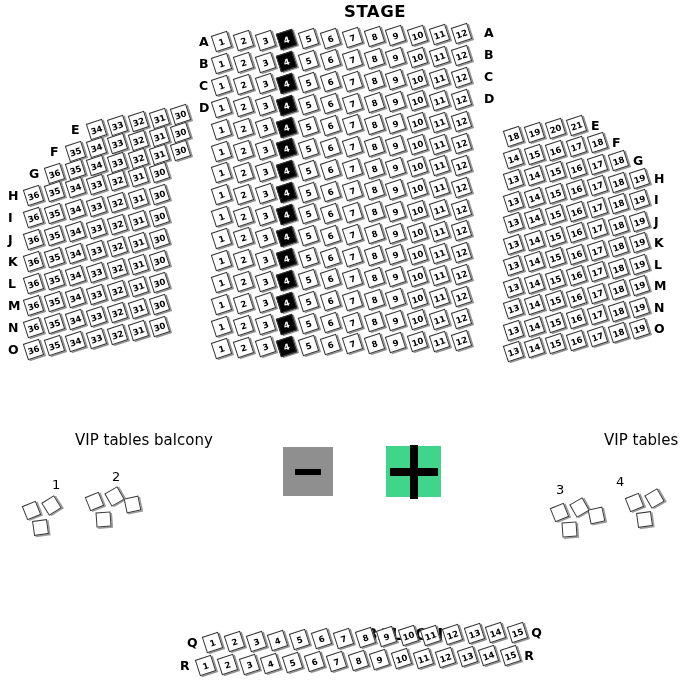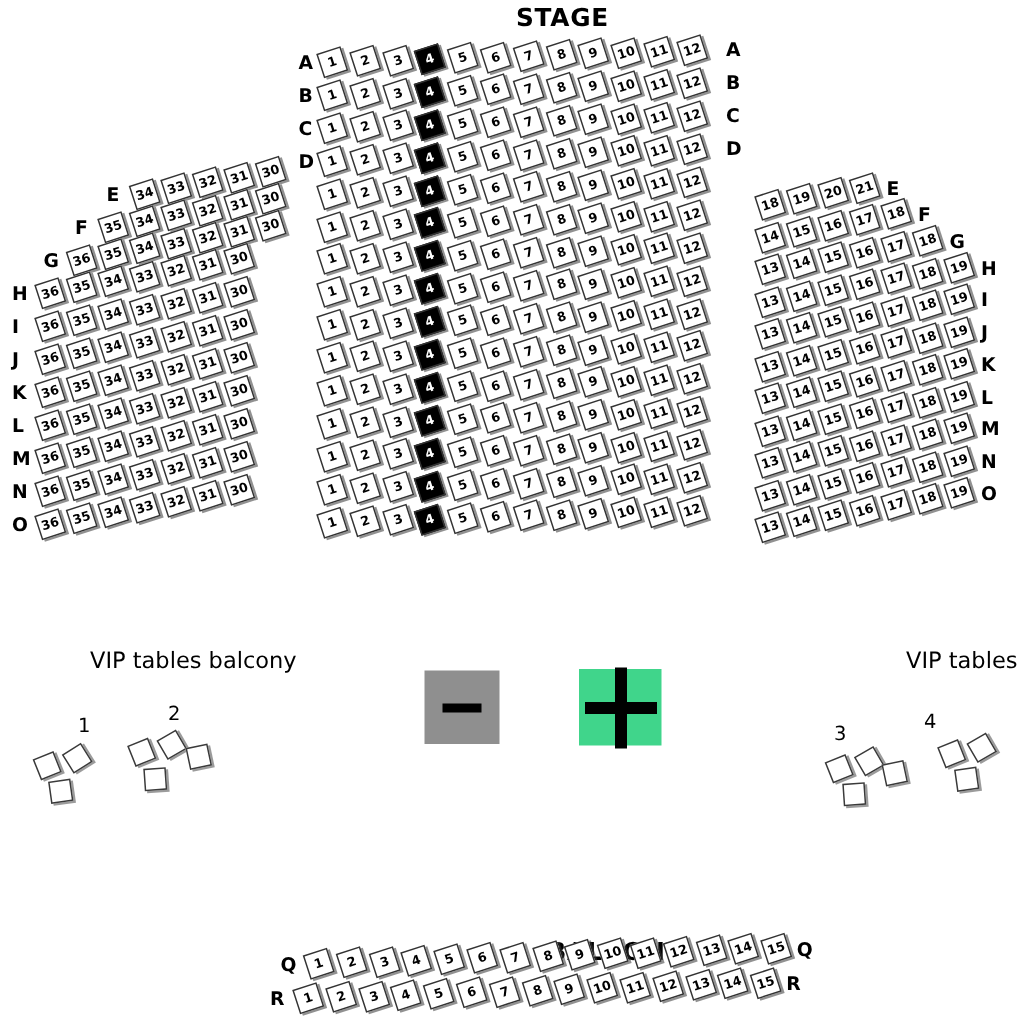--- a/index.html
+++ b/index.html
@@ -28,21 +28,21 @@
 </head>
 <body>
 
 <div id="seatmap">
 
   <div class="big-title" style="left:344px;top:2px">STAGE</div>
 
   <div class="big-title" style="left:365px;top:625px">BALCONY</div>
 
 
-  <div class="sub-label" style="left:60px;top:431px">VIP tables balcony</div>
+  <div class="sub-label" style="left:75px;top:431px">VIP tables balcony</div>
 
   <div class="sub-label" style="left:604px;top:431px">VIP tables</div>
 
   <button class="standing-btn" style="left: 283px; top: 447px; width: 50px; height: 49px; background: rgb(143, 143, 143);">
     <span class="bar" style="width:26px;height:6px"></span>
   </button>
 
   <button class="standing-btn" style="left: 386px; top: 446px; width: 55px; height: 51px; background: rgb(64, 213, 139);">
     <span class="bar" style="width:48px;height:8px"></span>
     <span class="bar" style="width:8px;height:54px"></span>

